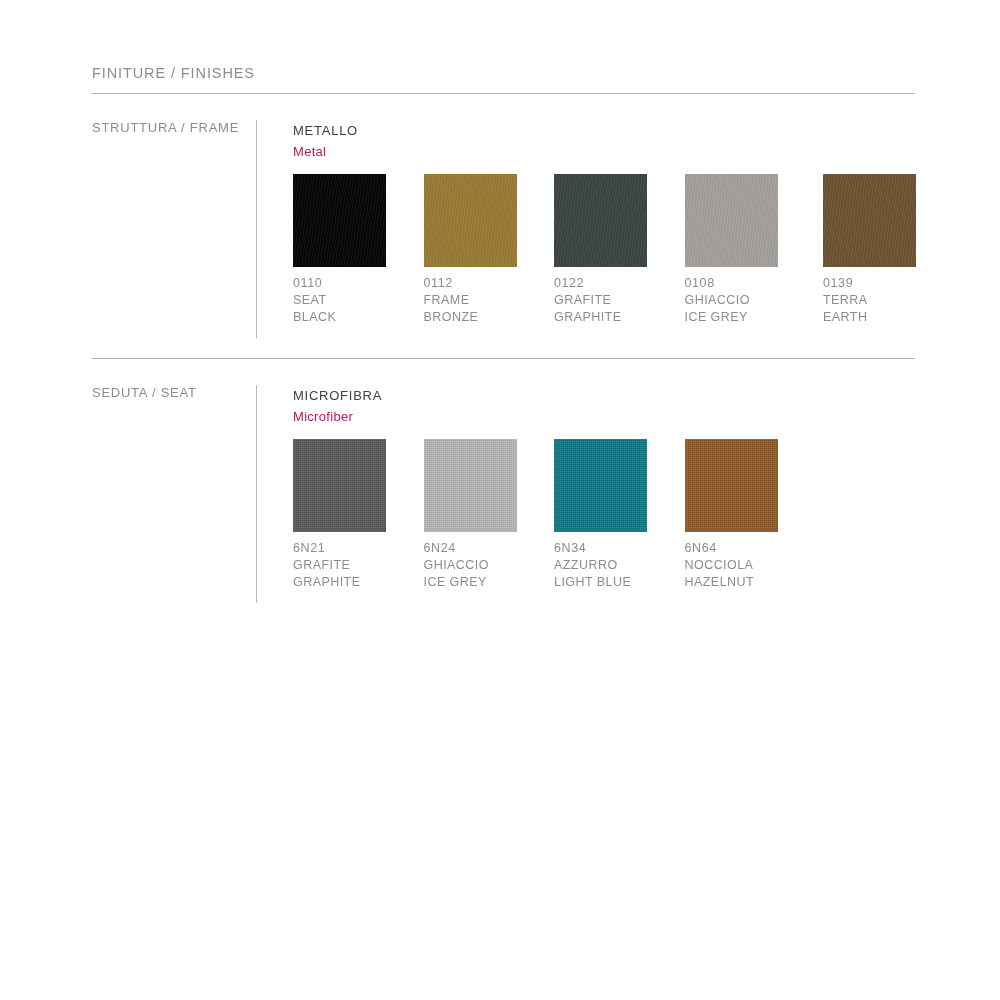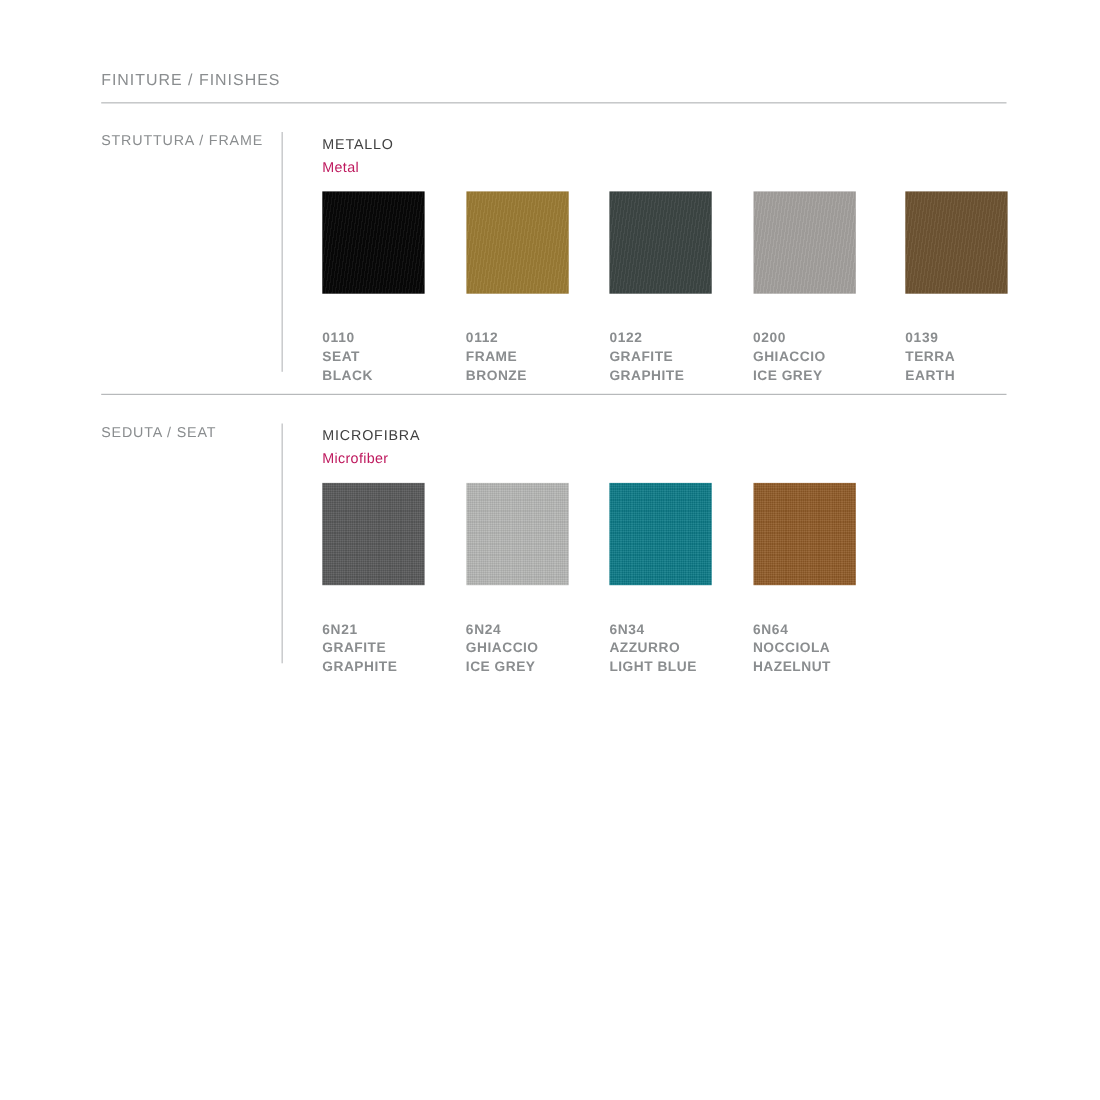--- a/index.html
+++ b/index.html
@@ -118,24 +118,23 @@
     background-image:
       repeating-linear-gradient(0deg, rgba(255,255,255,0.055) 0 1px, rgba(0,0,0,0.045) 1px 2px),
       repeating-linear-gradient(90deg, rgba(255,255,255,0.05) 0 1px, rgba(0,0,0,0.04) 1px 2px);
   }
   .tex-metal::after {
     background-image:
       repeating-linear-gradient(98deg, rgba(255,255,255,0.05) 0 1px, rgba(0,0,0,0.035) 1px 3px);
   }
 
   .swatch-text {
-    margin-top: 32px;
+    margin-top: 8px;
     line-height: 17px;
     white-space: nowrap;
-    font-weight: bold;
   }
   .swatch-text span {
     display: block;
     font-size: 12.5px;
     letter-spacing: 0.45px;
     color: #8a8d8f;
   }
   .swatch-text .s-code { letter-spacing: 0.6px; }
 </style>
 </head>
@@ -176,21 +175,21 @@
           <div class="swatch-chip tex-metal" style="background: rgb(60, 69, 67);"></div>
           <div class="swatch-text">
             <span class="s-code">0122</span>
             <span>GRAFITE</span>
             <span>GRAPHITE</span>
           </div>
         </div>
         <div class="swatch-item" style="left: 391.5px;">
           <div class="swatch-chip tex-metal" style="background: rgb(163, 160, 157);"></div>
           <div class="swatch-text">
-            <span class="s-code">0200</span>
+            <span class="s-code">0108</span>
             <span>GHIACCIO</span>
             <span>ICE GREY</span>
           </div>
         </div>
         <div class="swatch-item" style="left: 530px;">
           <div class="swatch-chip tex-metal" style="background: rgb(110, 84, 51);"></div>
           <div class="swatch-text">
             <span class="s-code">0139</span>
             <span>TERRA</span>
             <span>EARTH</span>

